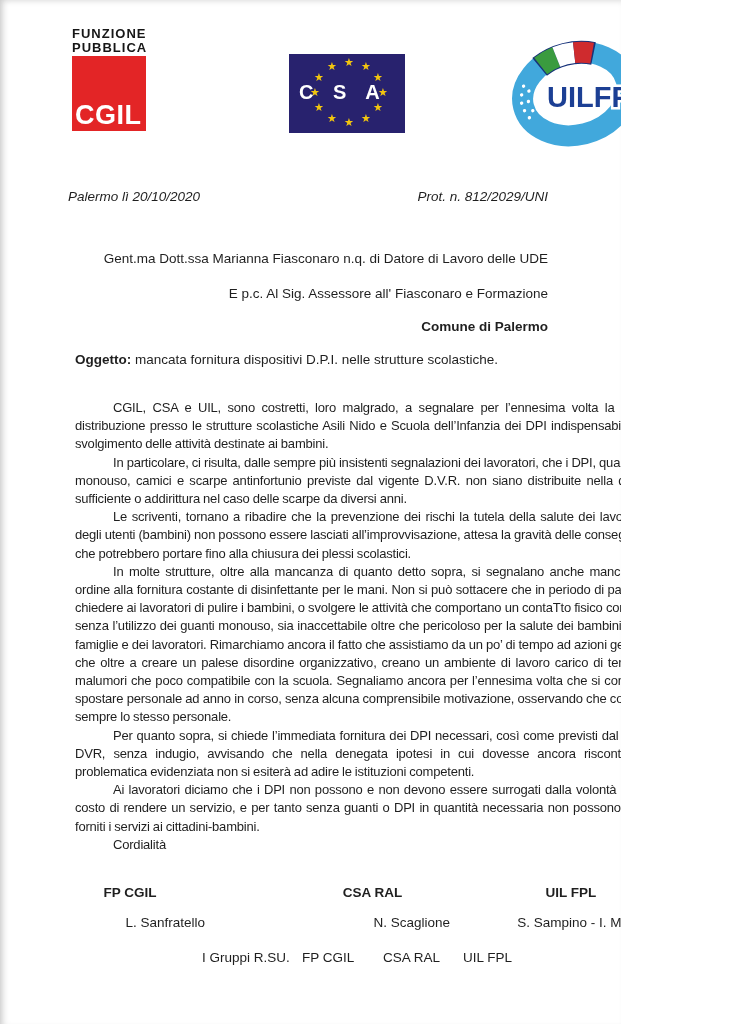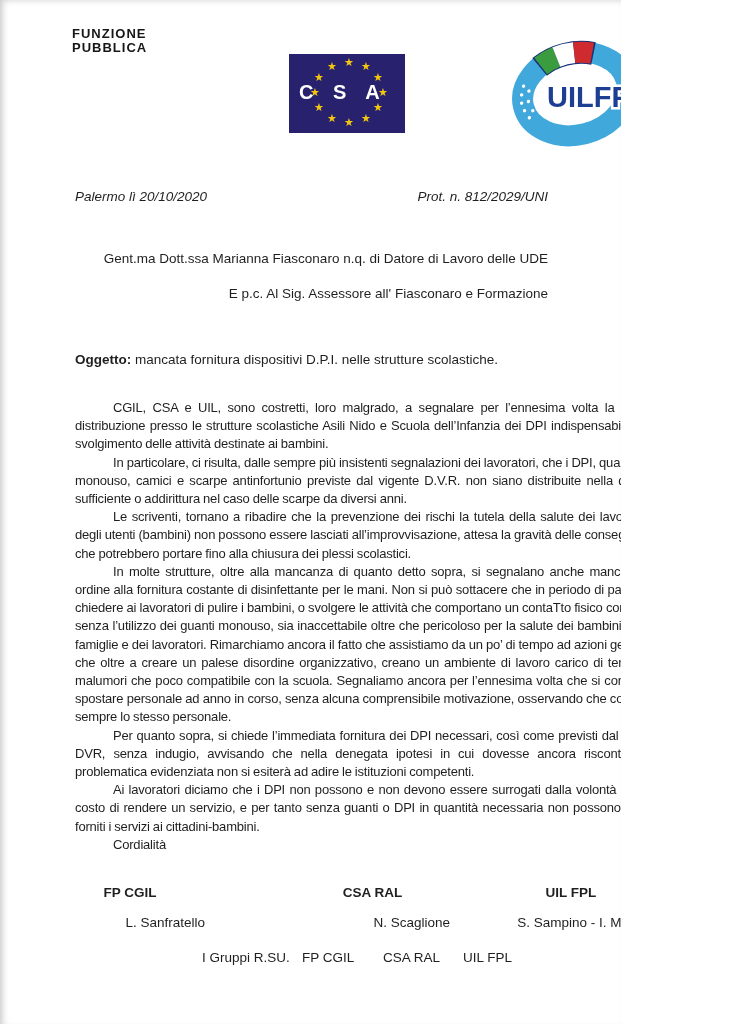--- a/index.html
+++ b/index.html
@@ -15,21 +15,21 @@
   .cgil-box{margin-top:2px;width:74px;height:75px;background:#e32526;display:flex;align-items:flex-end;}
   .cgil-acr{color:#ffffff;font-weight:800;font-size:27px;line-height:27px;letter-spacing:.5px;padding:0 2px 2px 3px;}
 
   .logo-csa{position:absolute;left:289px;top:54px;width:116px;height:79px;background:#28226e;}
   .logo-csa .st{position:absolute;font-style:normal;font-size:11px;line-height:11px;color:#f2c50f;}
   .csa-acr{position:absolute;left:10px;top:27px;color:#ffffff;font-weight:700;font-size:20px;letter-spacing:7px;z-index:2;}
 
   .logo-uilfpl{position:absolute;left:503px;top:36px;}
 
   
-  .dateline{position:absolute;left:75px;right:73px;top:189px;display:flex;justify-content:space-between;
+  .dateline{position:absolute;left:68px;right:73px;top:189px;display:flex;justify-content:space-between;
             font-style:italic;font-size:13.5px;}
   .recip{position:absolute;left:75px;right:73px;text-align:right;font-size:13.5px;}
   .recip.r1{top:251px;}
   .recip.r2{top:286px;}
   .recip.r3{top:319px;font-weight:bold;}
   .subject{position:absolute;left:75px;top:352px;font-size:13.5px;}
   .subject .lbl{font-weight:bold;margin-top:39px;}
 
   
   .body-text{position:absolute;left:75px;top:399px;width:588px;}
@@ -52,20 +52,23 @@
 </style>
 </head>
 <body>
 
 <div class="page">
 
   <div class="logo-cgil">
     <div class="cgil-txt">
       <div>FUNZIONE</div>
       <div>PUBBLICA</div>
+    </div>
+    <div class="cgil-box">
+      <span class="cgil-acr">CGIL</span>
     </div>
   </div>
 
   <div class="logo-csa">
     <i class="st" style="left:89px;top:33px">★</i>
     <i class="st" style="left:84px;top:48px">★</i>
     <i class="st" style="left:72px;top:59px">★</i>
     <i class="st" style="left:55px;top:63px">★</i>
     <i class="st" style="left:38px;top:59px">★</i>
     <i class="st" style="left:25px;top:48px">★</i>
@@ -99,20 +102,21 @@
     <text x="44" y="71" font-family="Liberation Sans, sans-serif" font-size="29" font-weight="bold" fill="#1c3f94" stroke="#ffffff" stroke-width="5" paint-order="stroke">UILFPL</text>
   </svg>
 
   <div class="dateline">
     <span>Palermo lì 20/10/2020</span>
     <span>Prot. n. 812/2029/UNI</span>
   </div>
 
   <div class="recip r1">Gent.ma Dott.ssa Marianna Fiasconaro n.q. di Datore di Lavoro delle UDE</div>
   <div class="recip r2">E p.c.  Al Sig. Assessore all' Fiasconaro e Formazione</div>
+  <div class="recip r3">Comune  di Palermo</div>
 
   <div class="subject">
     <span class="lbl">Oggetto:</span><span> mancata fornitura dispositivi D.P.I. nelle strutture scolastiche.</span>
   </div>
 
   <div class="body-text">
     <p>CGIL, CSA e UIL, sono costretti, loro malgrado, a segnalare per l’ennesima volta la carente distribuzione presso le strutture scolastiche Asili Nido e Scuola dell’Infanzia dei DPI indispensabili per lo svolgimento delle attività destinate ai bambini.</p>
     <p>In particolare, ci risulta, dalle sempre più insistenti segnalazioni dei lavoratori, che i DPI, quali guanti monouso, camici e scarpe antinfortunio previste dal vigente D.V.R. non siano distribuite nella quantità sufficiente o addirittura nel caso delle scarpe da diversi anni.</p>
     <p>Le scriventi, tornano a ribadire che la prevenzione dei rischi la tutela della salute dei lavoratori e degli utenti (bambini) non possono essere lasciati all’improvvisazione, attesa la gravità delle conseguenze, che potrebbero portare fino alla chiusura dei plessi scolastici.</p>
     <p>In molte strutture, oltre alla mancanza di quanto detto sopra, si segnalano anche mancanze in ordine alla fornitura costante di disinfettante per le mani. Non si può sottacere che in periodo di pandemia chiedere ai lavoratori di pulire i bambini, o svolgere le attività che comportano un contaTto fisico con questi  senza l’utilizzo dei guanti monouso, sia inaccettabile oltre che pericoloso per la salute dei bambini, le loro famiglie e dei lavoratori. Rimarchiamo ancora il fatto che assistiamo da un po’ di tempo ad azioni gestionali che oltre a creare un palese disordine organizzativo, creano un ambiente di lavoro carico di tensioni e malumori che poco compatibile con la scuola. Segnaliamo ancora per l’ennesima volta che si continua a spostare personale ad anno in corso, senza alcuna comprensibile motivazione, osservando che coinvolge sempre lo stesso personale.</p>

